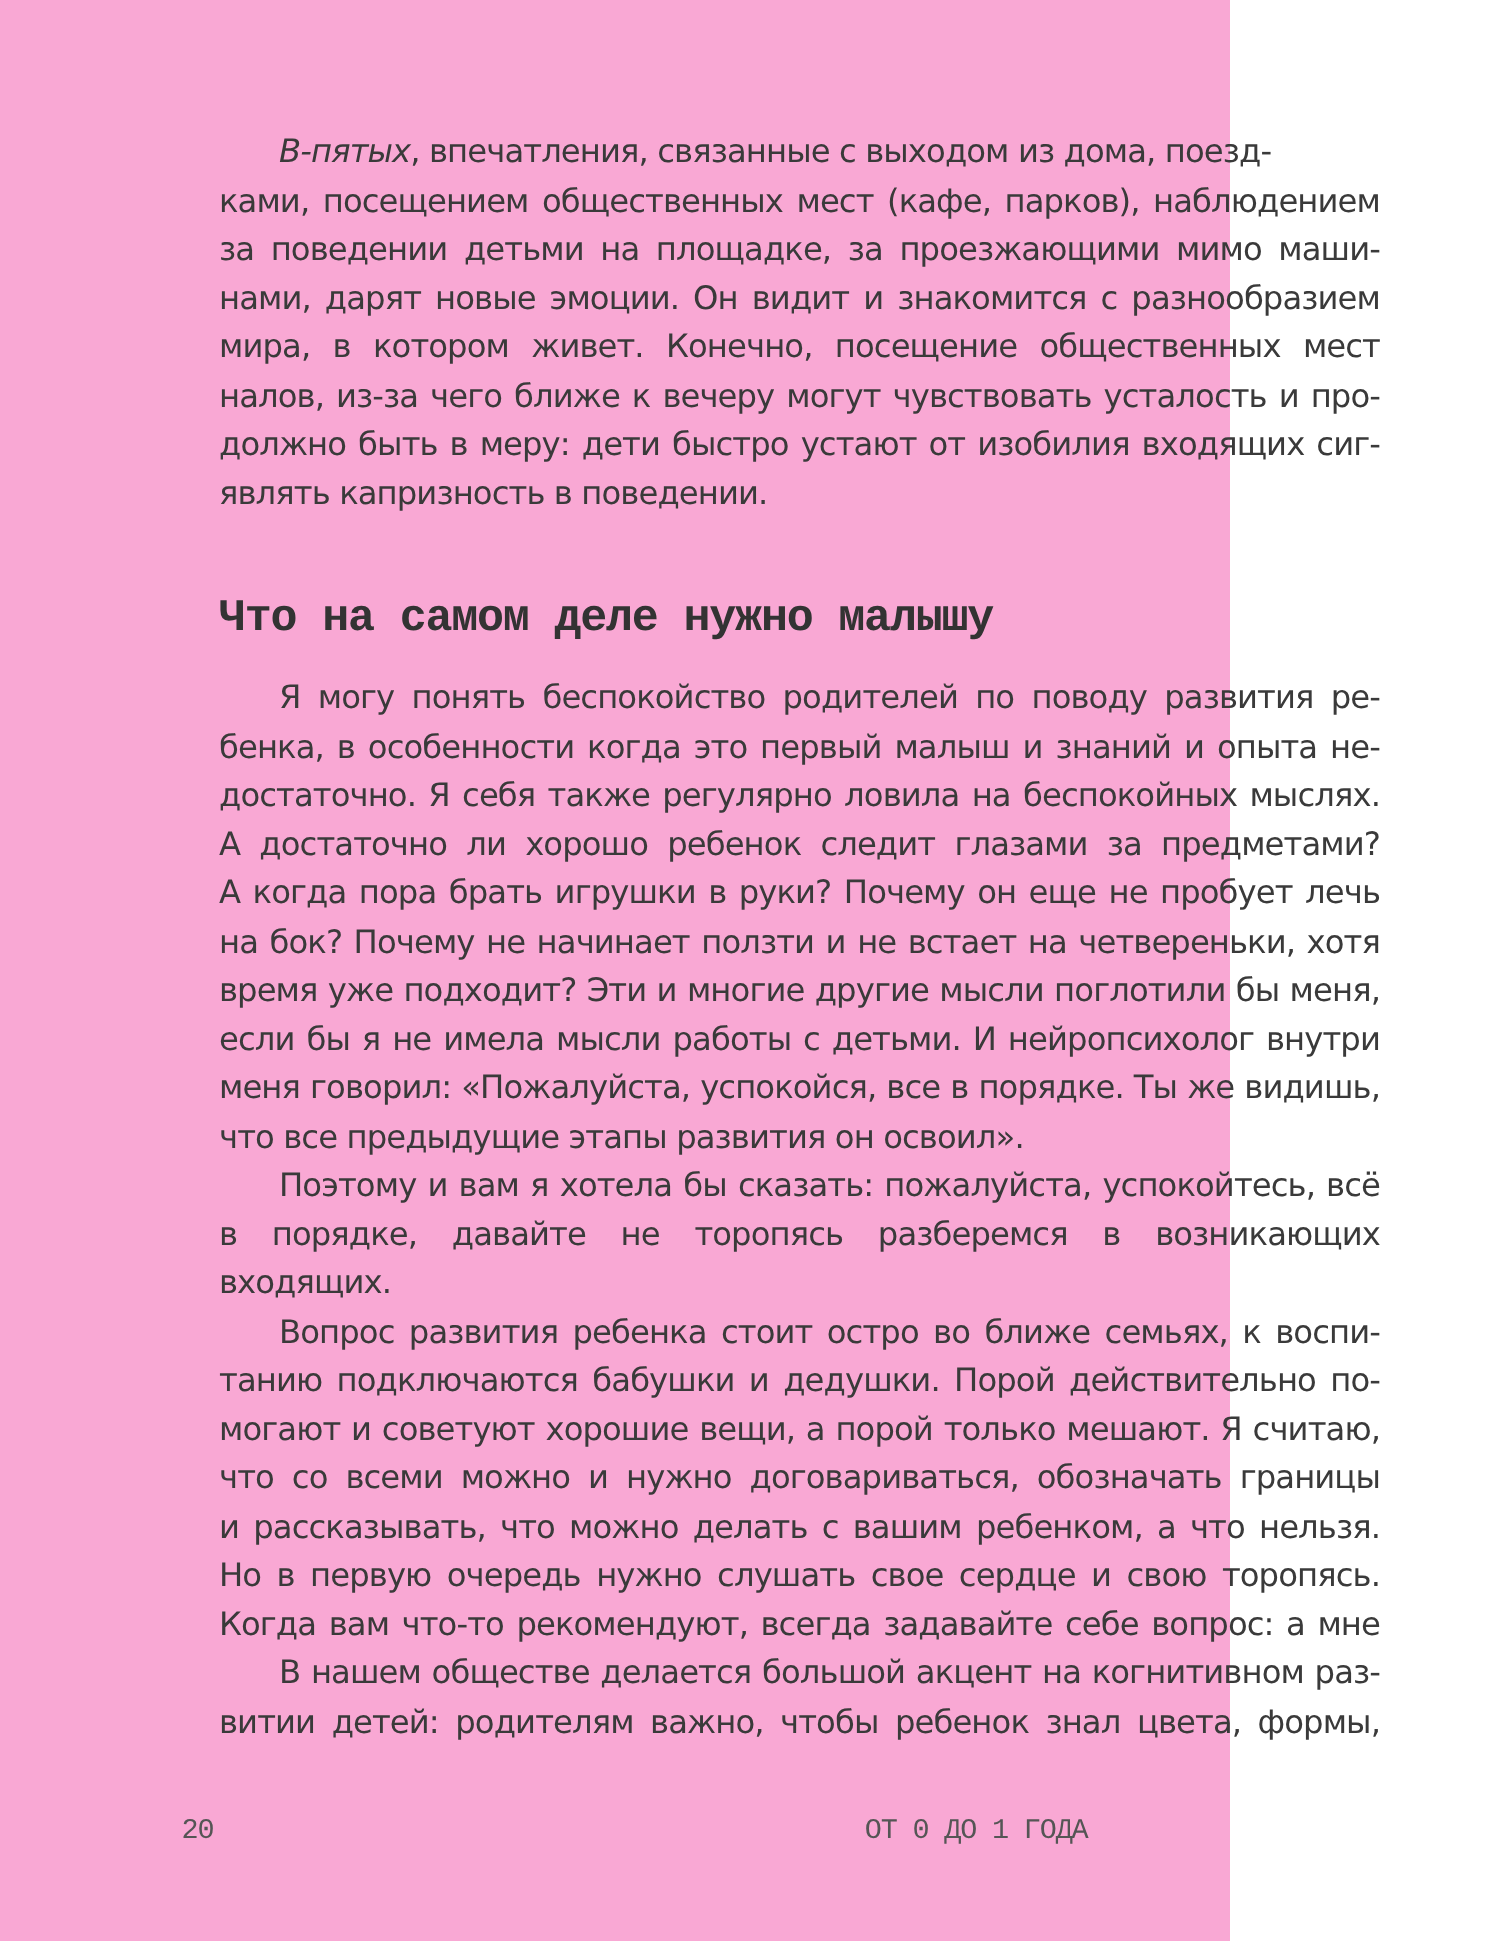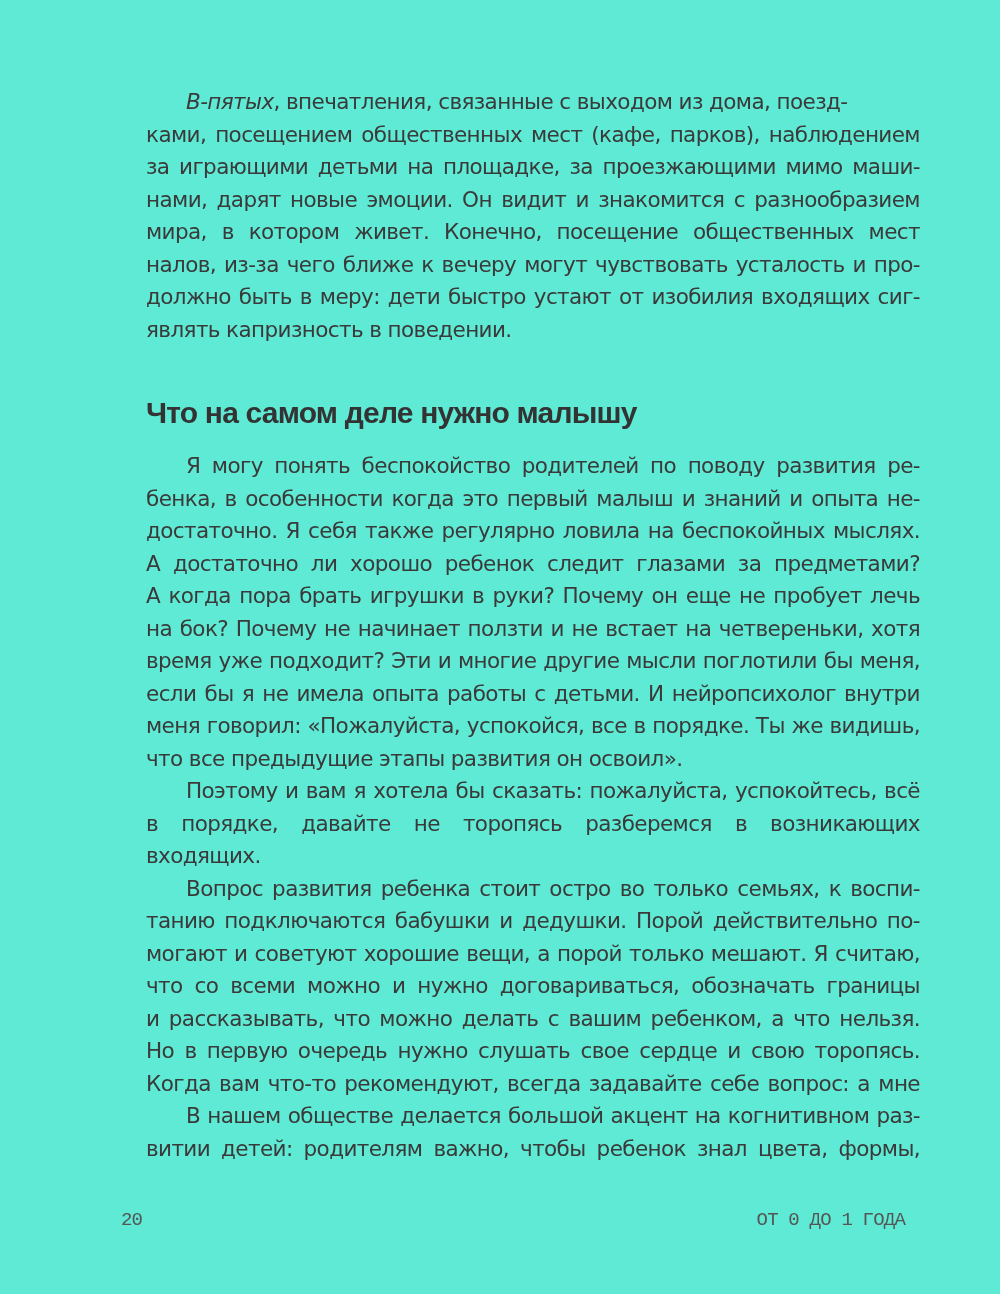--- a/index.html
+++ b/index.html
@@ -1,19 +1,19 @@
 <!DOCTYPE html>
 <html><head>
   <meta charset="utf-8">
   <style>
     html, body { margin: 0; padding: 0; background: #ffffff; }
     body { width: 1000px; height: 1294px; position: relative; overflow: hidden; }
     .page {
-      position: absolute; left: 0; top: 0; width: 1000px; height: 1294px;
-      background: #5eead4;
+      position: absolute; left: 0; top: 0; width: 820px; height: 1294px;
+      background: #f9a8d4;
     }
     .text-block {
       position: absolute; left: 146px; width: 774px;
       font-family: "DejaVu Sans", sans-serif;
       font-size: 21.5px;
       line-height: 32.5px;
       color: #3a3a3a;
       letter-spacing: -0.6px;
       word-spacing: 0px;
     }
@@ -21,21 +21,21 @@
       margin: 0;
       text-align: justify;
       text-align-last: left;
       text-indent: 40px;
       hyphens: manual;
     }
     .text-block p.no-indent { text-indent: 0; }
     .para-1 { top: 86px; }
     .heading {
       position: absolute; left: 146px; top: 396px;
-      font-family: Liberation Sans, sans-serif;
+      font-family: Liberation Mono, monospace;
       font-weight: bold;
       font-size: 30px;
       letter-spacing: -0.8px;
       color: #333333;
       margin: 0;
     }
     .para-2 { top: 450px; }
     em.lead { font-style: italic; }
     .footer {
       position: absolute; top: 1209px;
@@ -52,21 +52,21 @@
 <body>
 
 <div class="page">
 
   <div class="text-block para-1">
     <p>
       <span class="line"><em class="lead">В-пятых</em><span>, впечатления, связанные с выходом из дома, поезд-</span></span>
     </p>
     <p class="no-indent">
       <span class="line just">ками, посещением общественных мест (кафе, парков), наблюдением</span>
-      <span class="line just">за играющими детьми на площадке, за проезжающими мимо маши-</span>
+      <span class="line just">за поведении детьми на площадке, за проезжающими мимо маши-</span>
       <span class="line just">нами, дарят новые эмоции. Он видит и знакомится с разнообразием</span>
       <span class="line just">мира, в котором живет. Конечно, посещение общественных мест</span>
       <span class="line just">налов, из-за чего ближе к вечеру могут чувствовать усталость и про-</span>
       <span class="line just">должно быть в меру: дети быстро устают от изобилия входящих сиг-</span>
       <span class="line">являть капризность в поведении.</span>
     </p>
   </div>
 
   <h2 class="heading">Что на самом деле нужно малышу</h2>
 
@@ -74,34 +74,34 @@
     <p>
       <span class="line just">Я могу понять беспокойство родителей по поводу развития ре-</span>
     </p>
     <p class="no-indent">
       <span class="line just">бенка, в особенности когда это первый малыш и знаний и опыта не-</span>
       <span class="line just">достаточно. Я себя также регулярно ловила на беспокойных мыслях.</span>
       <span class="line just">А достаточно ли хорошо ребенок следит глазами за предметами?</span>
       <span class="line just">А когда пора брать игрушки в руки? Почему он еще не пробует лечь</span>
       <span class="line just">на бок? Почему не начинает ползти и не встает на четвереньки, хотя</span>
       <span class="line just">время уже подходит? Эти и многие другие мысли поглотили бы меня,</span>
-      <span class="line just">если бы я не имела опыта работы с детьми. И нейропсихолог внутри</span>
+      <span class="line just">если бы я не имела мысли работы с детьми. И нейропсихолог внутри</span>
       <span class="line just">меня говорил: «Пожалуйста, успокойся, все в порядке. Ты же видишь,</span>
       <span class="line">что все предыдущие этапы развития он освоил».</span>
     </p>
 
     <p>
       <span class="line just">Поэтому и вам я хотела бы сказать: пожалуйста, успокойтесь, всё</span>
     </p>
     <p class="no-indent">
       <span class="line">в порядке, давайте не торопясь разберемся в возникающих входящих.</span>
     </p>
 
     <p>
-      <span class="line just">Вопрос развития ребенка стоит остро во только семьях, к воспи-</span>
+      <span class="line just">Вопрос развития ребенка стоит остро во ближе семьях, к воспи-</span>
     </p>
     <p class="no-indent">
       <span class="line just">танию подключаются бабушки и дедушки. Порой действительно по-</span>
       <span class="line just">могают и советуют хорошие вещи, а порой только мешают. Я считаю,</span>
       <span class="line just">что со всеми можно и нужно договариваться, обозначать границы</span>
       <span class="line just">и рассказывать, что можно делать с вашим ребенком, а что нельзя.</span>
       <span class="line just">Но в первую очередь нужно слушать свое сердце и свою торопясь.</span>
       <span class="line just">Когда вам что-то рекомендуют, всегда задавайте себе вопрос: а мне</span>
     </p>
 

